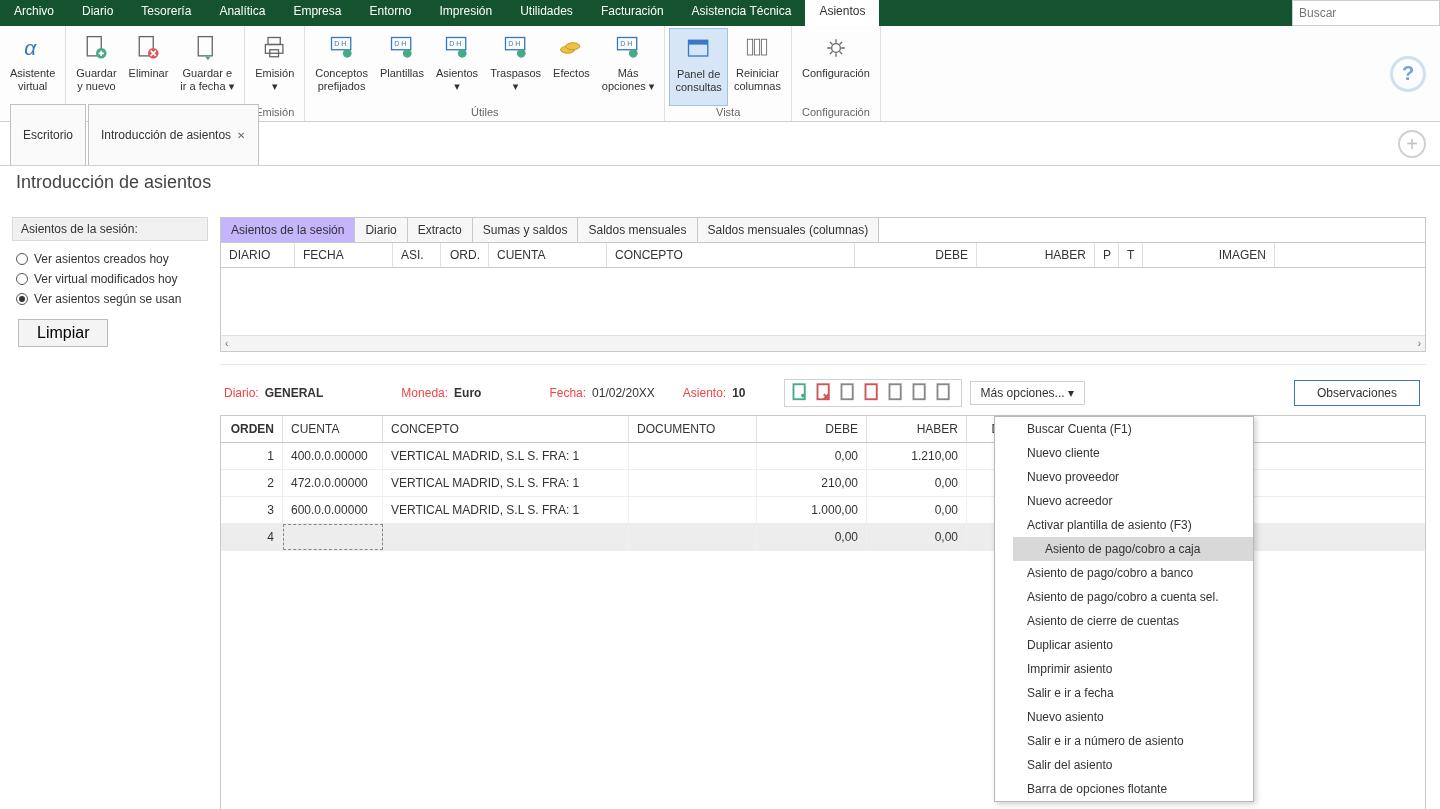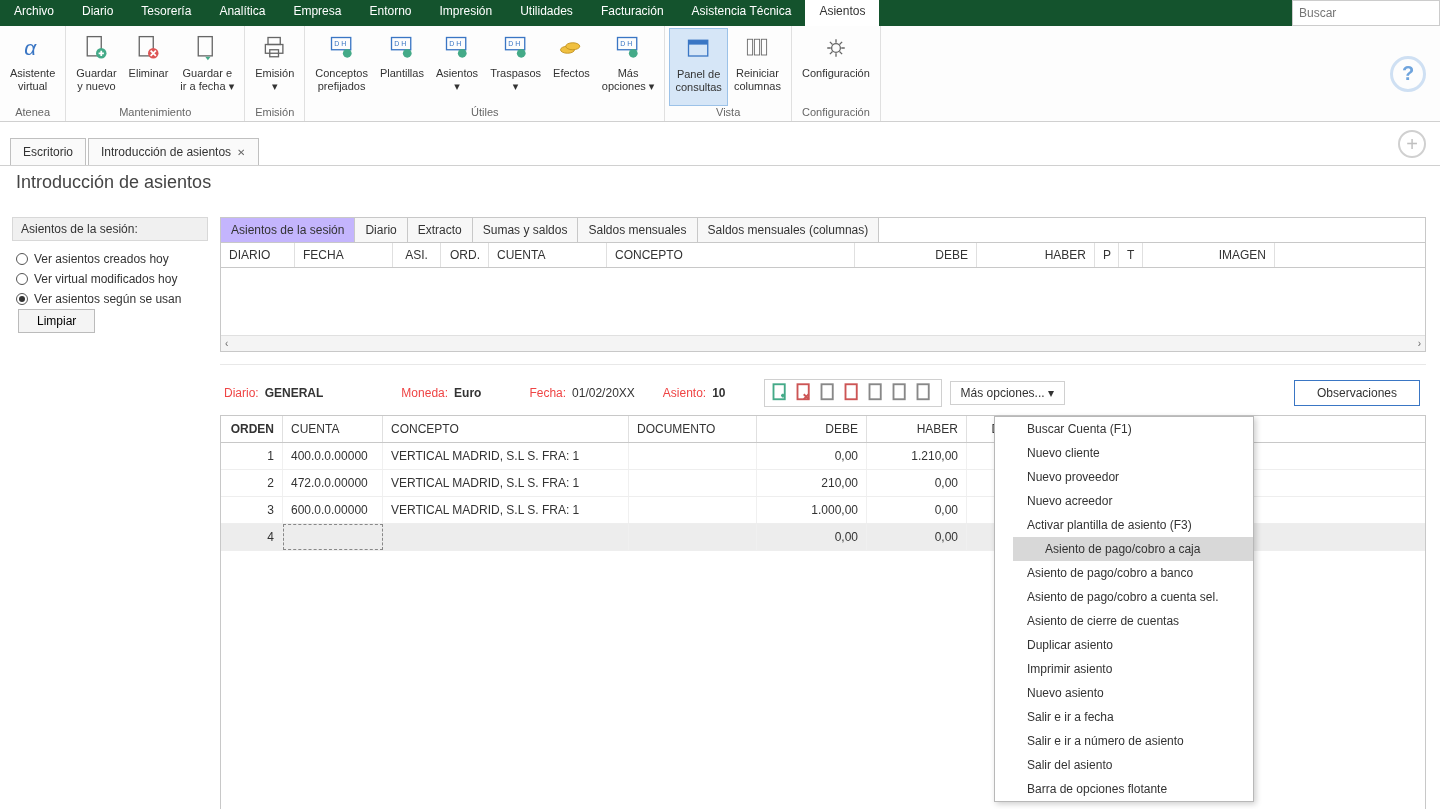--- a/index.html
+++ b/index.html
@@ -16,32 +16,32 @@
 .rgroup .items { display: flex; flex: 1; }
 .rgroup .glabel { font-size: 11px; color: #666; padding-bottom: 3px; }
 .rbtn { display: flex; flex-direction: column; align-items: center; justify-content: flex-start; padding: 4px 6px 2px; text-align: center; font-size: 11px; line-height: 1.15; cursor: pointer; min-width: 48px; }
 .rbtn.active { background: #d6e6f7; border: 1px solid #9cc2e8; padding: 4px 5px 1px; }
 .rbtn .ricon { width: 32px; height: 32px; margin-bottom: 3px; display: flex; align-items: center; justify-content: center; }
 .rbtn .rlabel { white-space: pre-line; }
 .ricon svg { width: 28px; height: 28px; }
 .help-circle { position: absolute; right: 14px; top: 50%; transform: translateY(-50%); width: 36px; height: 36px; border-radius: 50%; border: 3px solid #cfe0f3; display: flex; align-items: center; justify-content: center; color: #6fa4dd; font-size: 20px; font-weight: bold; }
 
 .tabbar { height: 44px; border-bottom: 1px solid #d0d0d0; display: flex; align-items: flex-end; padding-left: 10px; position: relative; }
-.doc-tab { border: 1px solid #c0c0c0; border-bottom: none; padding: 6px 12px; font-size: 12px; margin-right: 2px; background: #fafafa; display: flex; align-items: center; gap: 6px; }
+.doc-tab { border: 1px solid #c0c0c0; border-bottom: none; padding: 23px 12px; font-size: 12px; margin-right: 2px; background: #fafafa; display: flex; align-items: center; gap: 6px; }
 .doc-tab .x { color: #666; font-size: 10px; }
 .add-circle { position: absolute; right: 14px; top: 8px; width: 28px; height: 28px; border-radius: 50%; border: 2px solid #d0d0d0; display: flex; align-items: center; justify-content: center; color: #c0c0c0; font-size: 20px; }
 
 .content { display: flex; height: 647px; }
 .sidebar { width: 220px; padding: 10px 12px; }
 .page-title { font-size: 18px; color: #444; margin: 6px 0 14px 16px; }
 .side-header { background: #f0f0f0; border: 1px solid #d8d8d8; padding: 4px 8px; font-size: 12px; margin-bottom: 8px; }
 .radio-row { display: flex; align-items: center; gap: 6px; padding: 3px 4px; font-size: 12px; }
 .radio { width: 12px; height: 12px; border-radius: 50%; border: 1px solid #555; display: inline-flex; align-items: center; justify-content: center; }
 .radio.sel::after { content: ""; width: 6px; height: 6px; border-radius: 50%; background: #333; }
-.clear-btn { margin-top: 0; margin-left: 6px; padding: 4px 18px; border: 1px solid #bbb; background: #f4f4f4; font-size: 12px; cursor: pointer; }
+.clear-btn { margin-top: 10px; margin-left: 6px; padding: 4px 18px; border: 1px solid #bbb; background: #f4f4f4; font-size: 16px; cursor: pointer; }
 
 .main { flex: 1; padding: 10px 14px 0 0; display: flex; flex-direction: column; }
 .inner-tabs { display: flex; border: 1px solid #c8c8c8; border-bottom: none; }
 .itab { padding: 5px 10px; font-size: 12px; border-right: 1px solid #c8c8c8; cursor: pointer; }
 .itab.active { background: #c4b5fd; font-weight: normal; }
 .itab:not(.active) { background: #f7f7f7; }
 .sess-grid { border: 1px solid #c8c8c8; height: 110px; display: flex; flex-direction: column; }
 .sess-head { display: flex; border-bottom: 1px solid #c8c8c8; background: #fff; }
 .sess-head .sh { padding: 5px 8px; font-size: 12px; border-right: 1px solid #e0e0e0; }
 .sess-scroll { height: 16px; background: #f4f4f4; display: flex; align-items: center; justify-content: space-between; padding: 0 4px; border-top: 1px solid #e0e0e0; color: #666; font-size: 10px; }
@@ -313,21 +313,21 @@
         <div class="itab">Diario</div>
         <div class="itab">Extracto</div>
         <div class="itab">Sumas y saldos</div>
         <div class="itab">Saldos mensuales</div>
         <div class="itab">Saldos mensuales (columnas)</div>
       </div>
     <div class="sess-grid">
       <div class="sess-head" id="sess-head">
           <div class="sh" style="width: 74px;">DIARIO</div>
           <div class="sh" style="width: 98px;">FECHA</div>
-          <div class="sh" style="width: 48px; text-align: center;">ASI.</div>
+          <div class="sh" style="width: 48px; text-align: left;">ASI.</div>
           <div class="sh" style="width: 48px; text-align: right;">ORD.</div>
           <div class="sh" style="width: 118px;">CUENTA</div>
           <div class="sh" style="width: 248px;">CONCEPTO</div>
           <div class="sh" style="width: 122px; text-align: right;">DEBE</div>
           <div class="sh" style="width: 118px; text-align: right;">HABER</div>
           <div class="sh" style="width: 24px; text-align: center;">P</div>
           <div class="sh" style="width: 24px; text-align: center;">T</div>
           <div class="sh" style="width: 132px; text-align: right;">IMAGEN</div>
         </div>
       <div style="flex:1"></div>
@@ -339,21 +339,21 @@
 
     <div class="info-row">
       <div class="pair">
           <span class="k">Diario:</span> 
           <span class="v">GENERAL</span>
         </div>
       <div class="pair" style="margin-left:70px">
           <span class="k">Moneda:</span> 
           <span class="v">Euro</span>
         </div>
-      <div class="pair" style="margin-left:40px">
+      <div class="pair" style="margin-left:60px">
           <span class="k">Fecha:</span> 
           <span>01/02/20XX</span>
         </div>
       <div class="pair" style="margin-left:20px">
           <span class="k">Asiento:</span> 
           <span class="v">10</span>
         </div>
       <div class="toolbtns">
         <span class="tbtn">
             <svg viewBox="0 0 16 16">
@@ -450,22 +450,22 @@
           <div class="cm-item">Nuevo cliente</div>
           <div class="cm-item">Nuevo proveedor</div>
           <div class="cm-item">Nuevo acreedor</div>
           <div class="cm-item">Activar plantilla de asiento (F3)</div>
           <div class="cm-item hl">Asiento de pago/cobro a caja</div>
           <div class="cm-item">Asiento de pago/cobro a banco</div>
           <div class="cm-item">Asiento de pago/cobro a cuenta sel.</div>
           <div class="cm-item">Asiento de cierre de cuentas</div>
           <div class="cm-item">Duplicar asiento</div>
           <div class="cm-item">Imprimir asiento</div>
+          <div class="cm-item">Salir e ir a fecha</div>
           <div class="cm-item">Nuevo asiento</div>
-          <div class="cm-item">Salir e ir a fecha</div>
           <div class="cm-item">Salir e ir a número de asiento</div>
           <div class="cm-item">Salir del asiento</div>
           <div class="cm-item">Barra de opciones flotante</div>
         </div>
     </div>
 
   </div>
 </div>
 
 </body></html>

